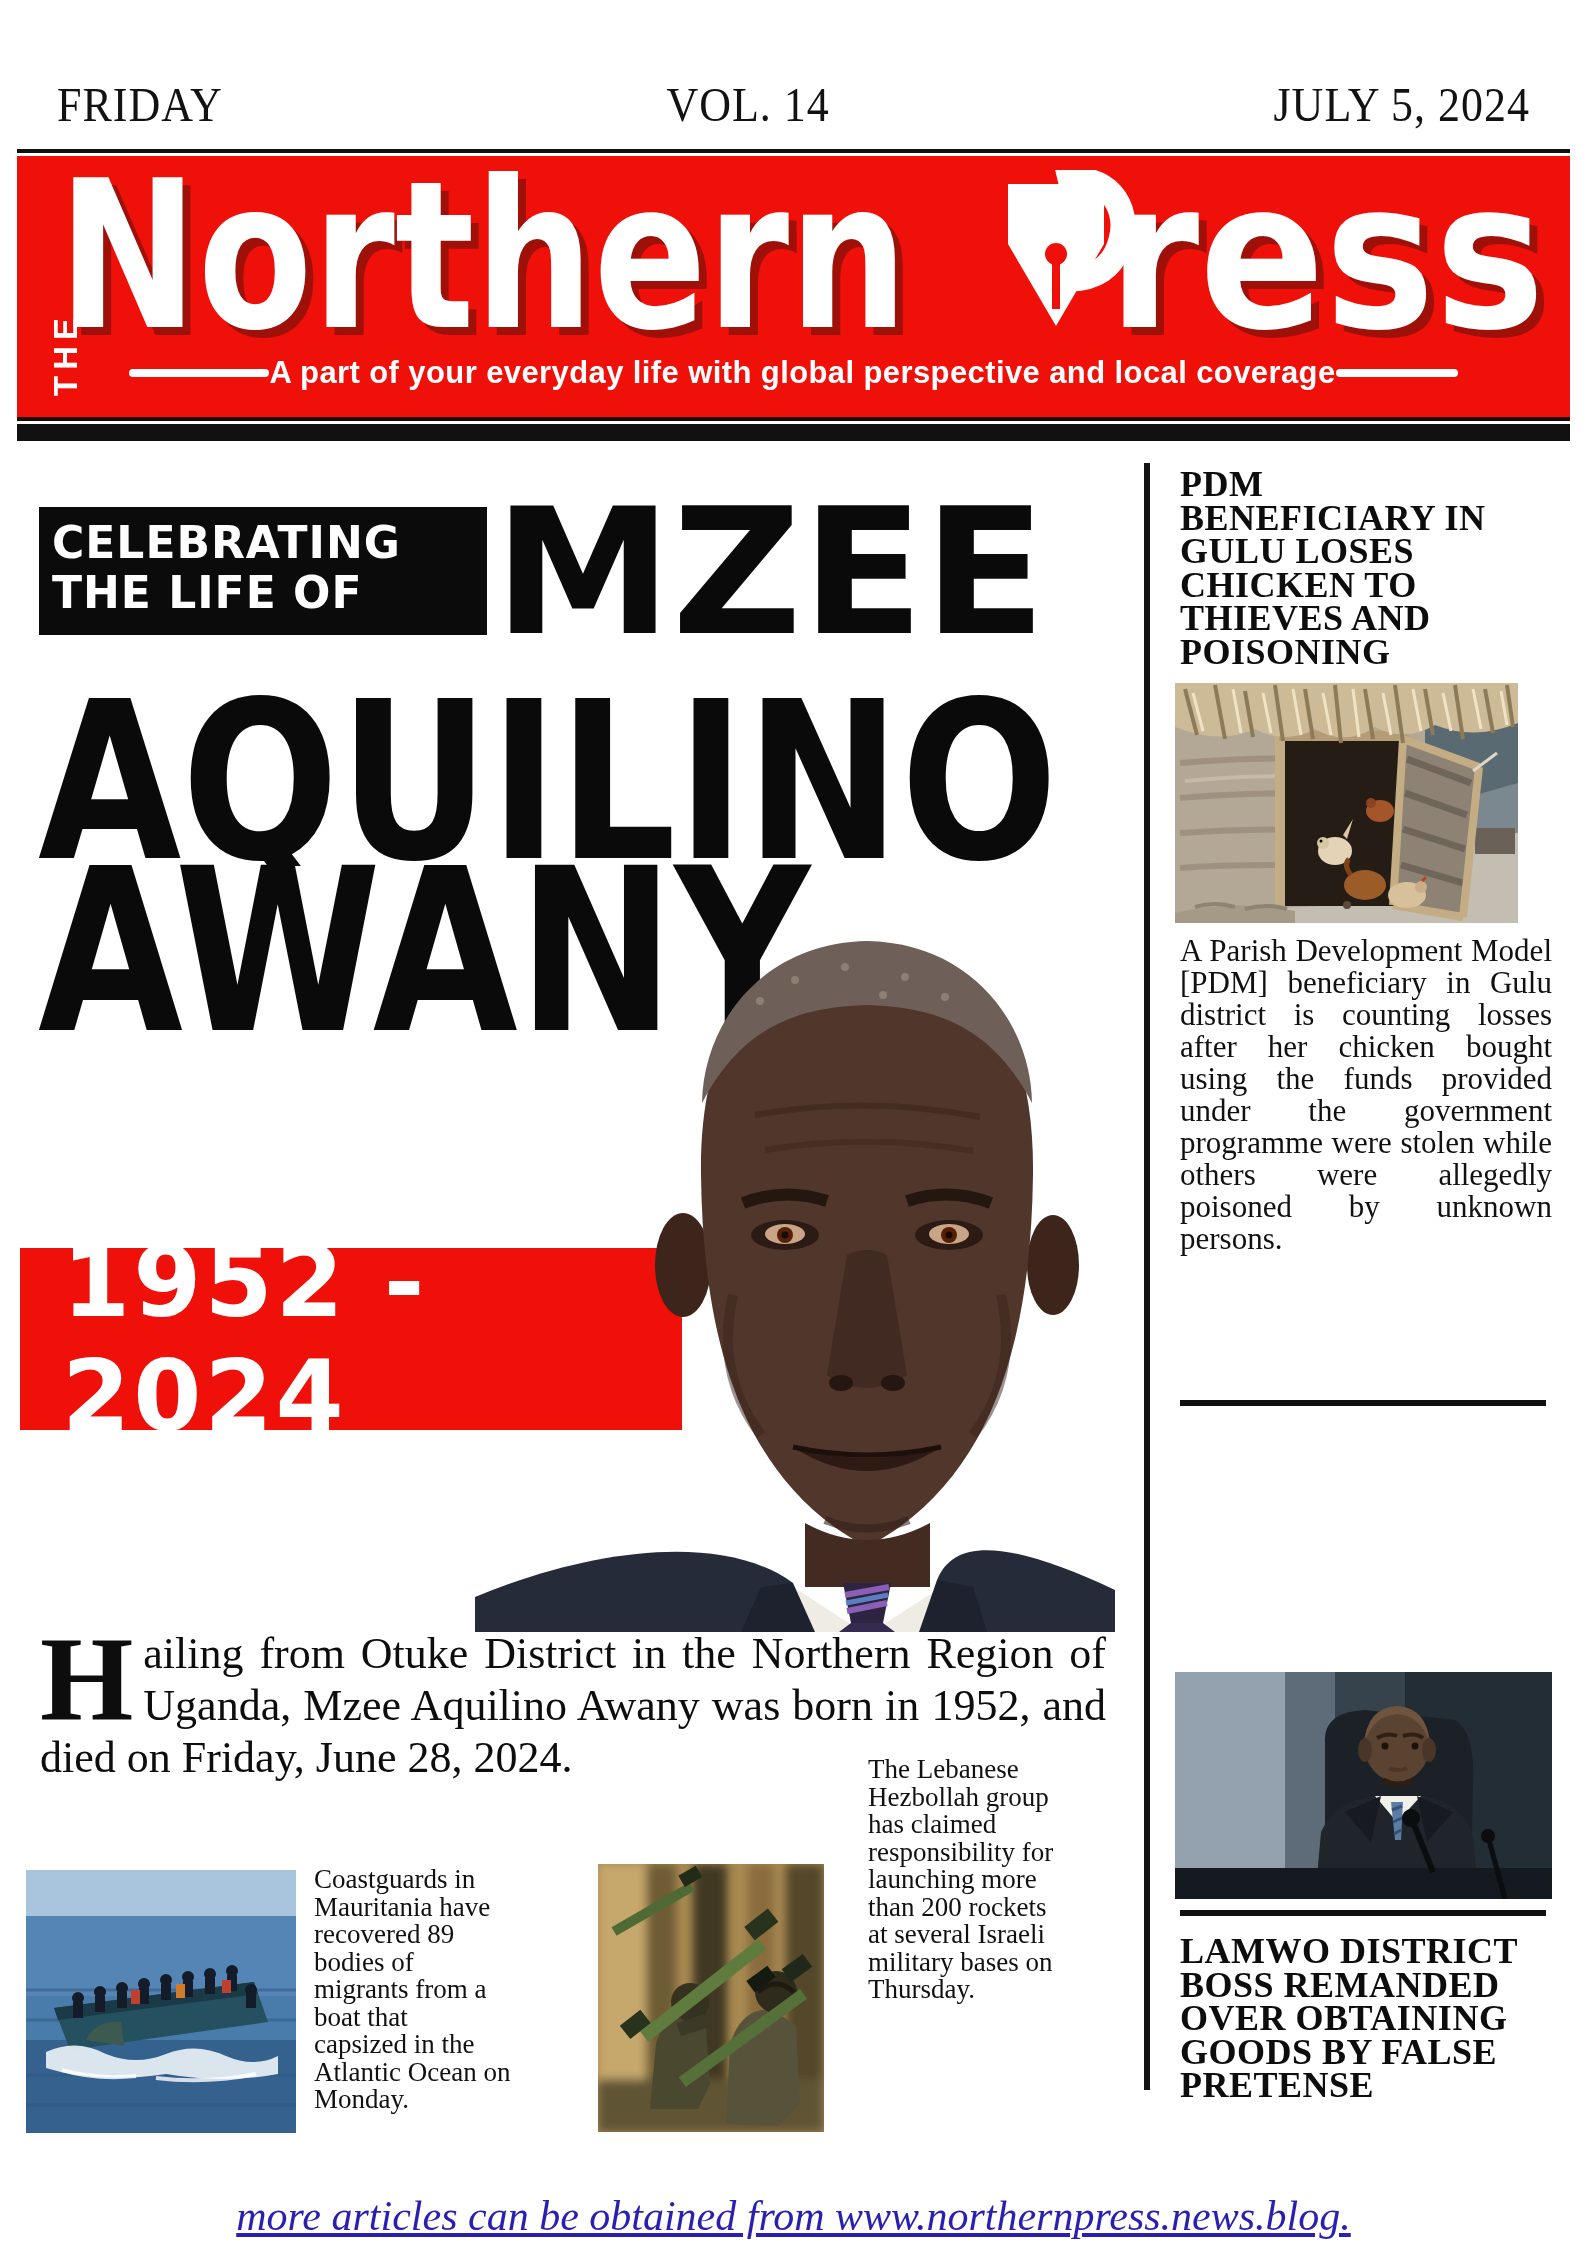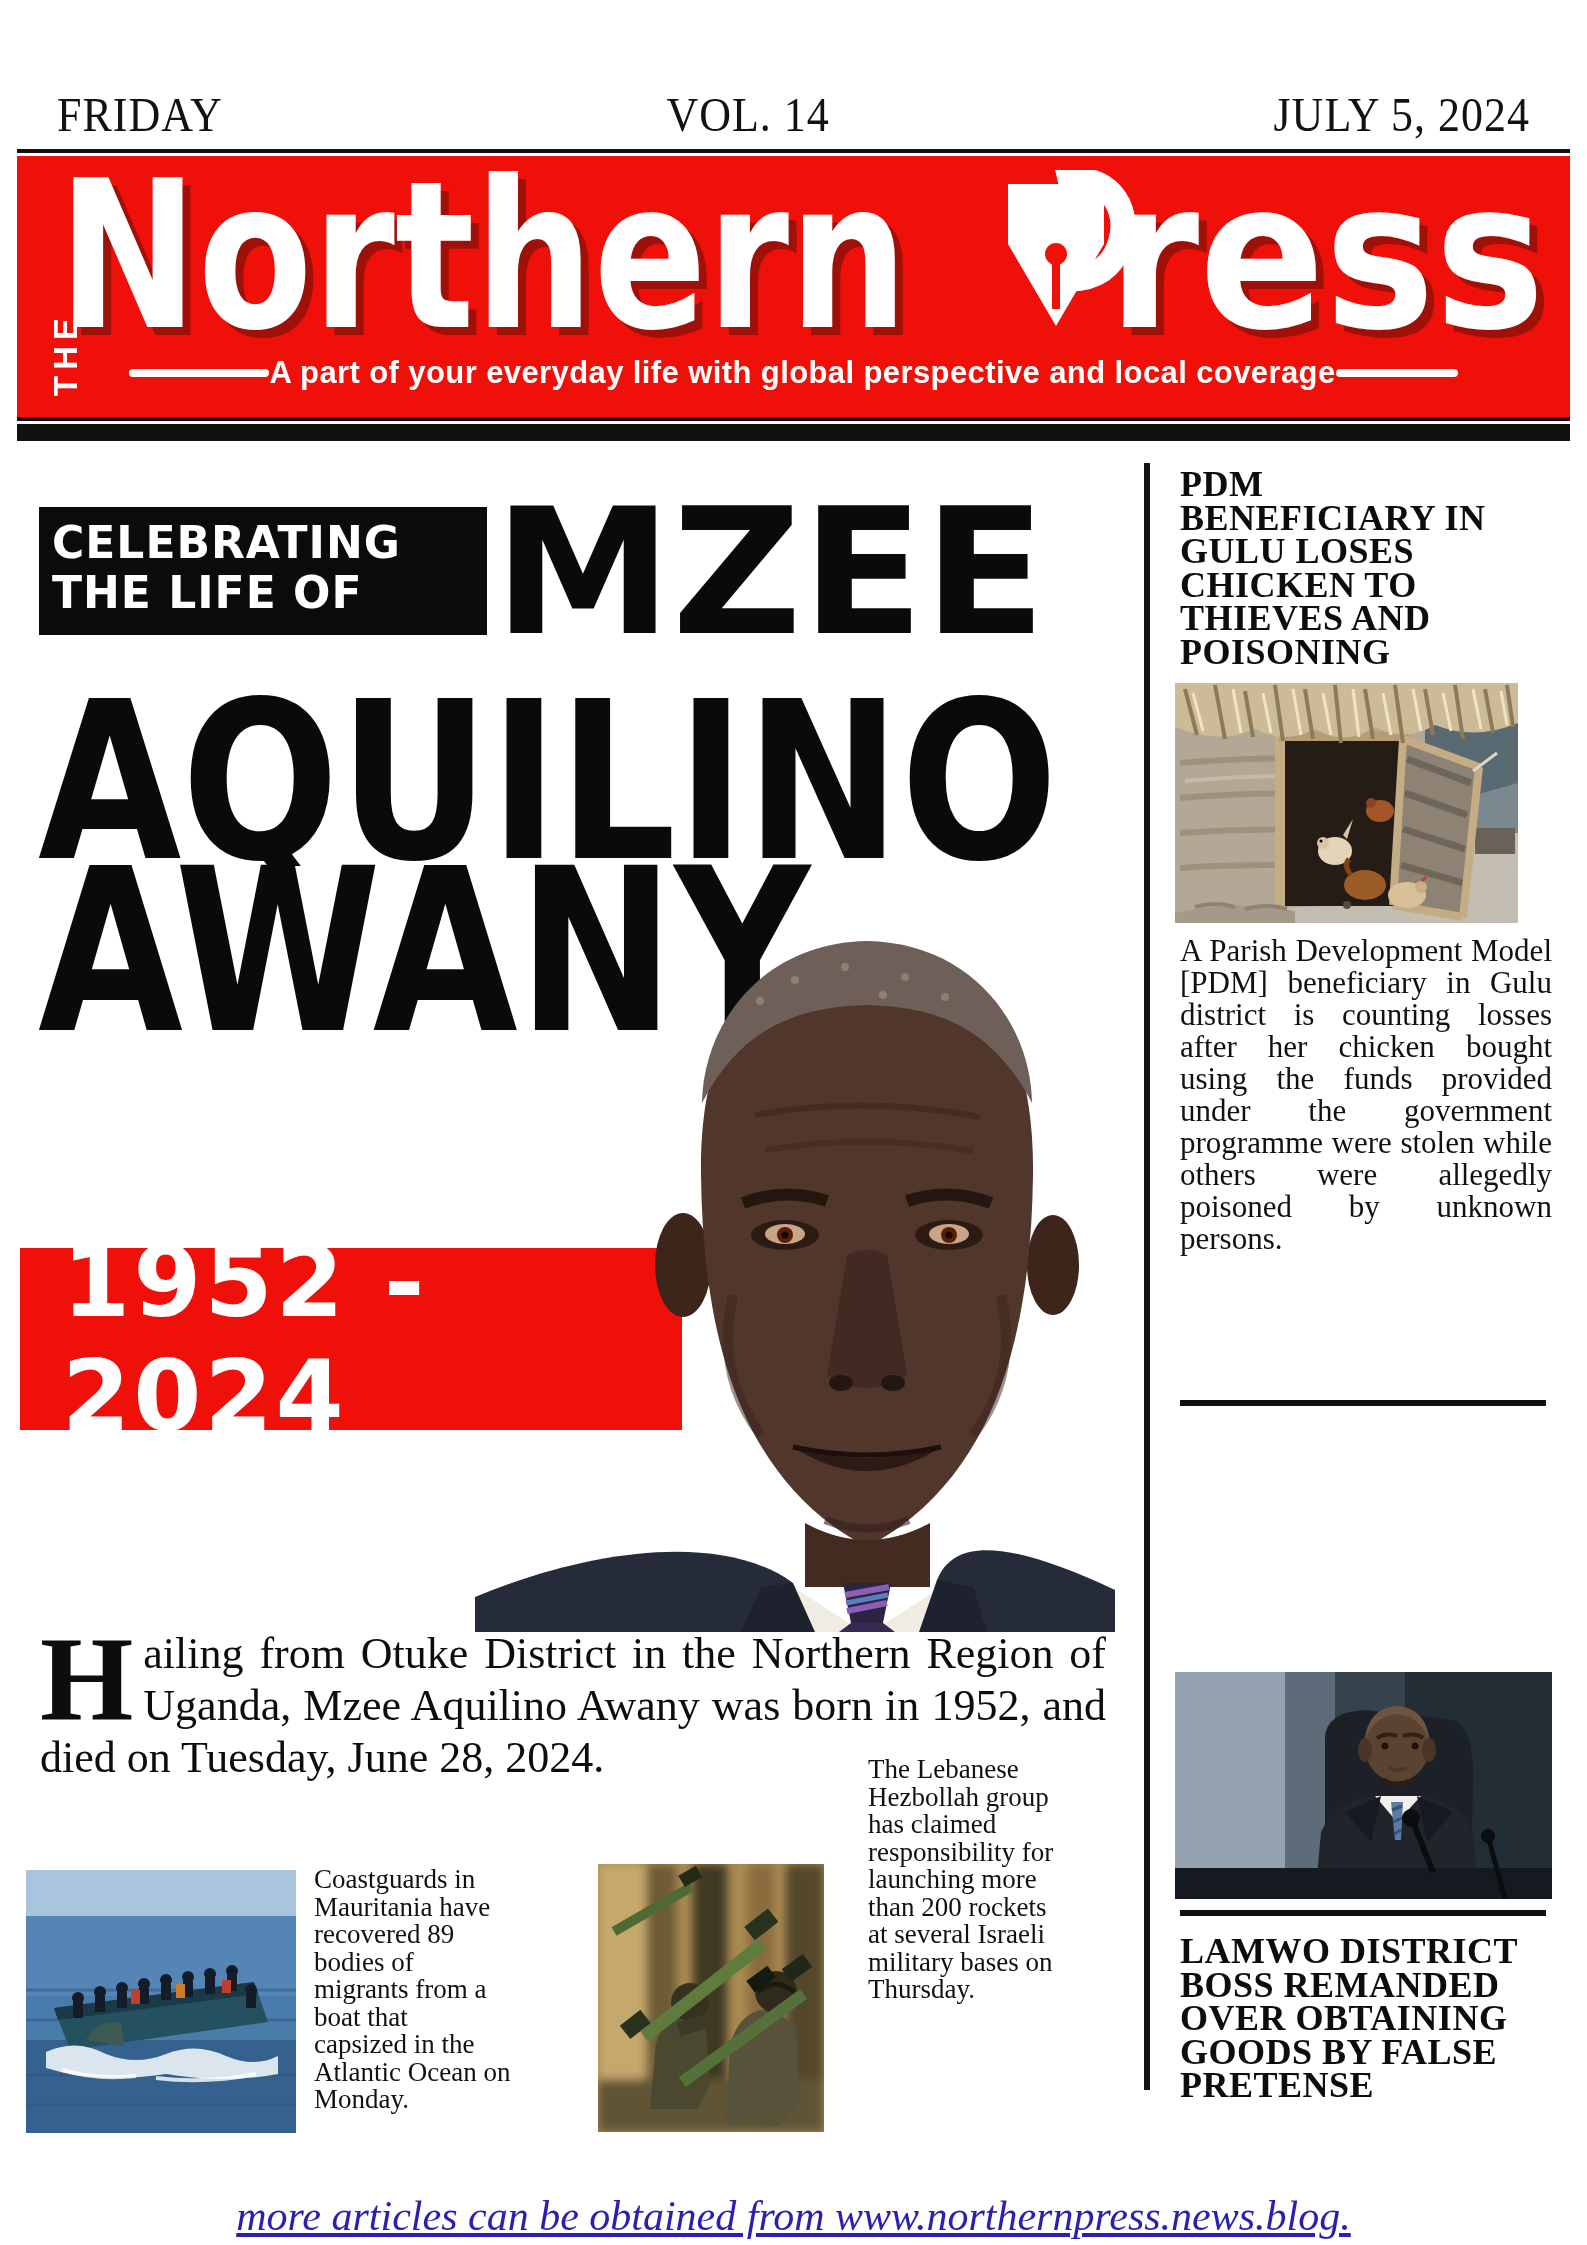--- a/index.html
+++ b/index.html
@@ -1,21 +1,21 @@
 <!DOCTYPE html>
 <html><head>
 <meta charset="utf-8">
 <style>
   html,body{margin:0;padding:0;background:#e8e8e8;}
   #canvas{position:relative;width:1587px;height:2245px;background:#ffffff;overflow:hidden;
           font-family:"Liberation Serif",serif;margin:0 auto;}
   .abs{position:absolute;}
 
   
-  .topbar{position:absolute;left:57px;right:57px;top:86px;display:flex;
+  .topbar{position:absolute;left:57px;right:57px;top:76px;display:flex;
           justify-content:space-between;align-items:center;color:#121212;}
   .topbar .slot{font-family:"Liberation Serif",serif;font-size:44px;letter-spacing:1px;
           transform:scaleY(1.12);transform-origin:top;}
   .topline{position:absolute;left:17px;right:17px;top:149px;height:4px;background:#101010;}
 
   
   .masthead{position:absolute;left:17px;right:17px;top:156px;height:261px;background:#ee1009;
             border-bottom:4px solid #240605;}
   .the-vert{position:absolute;left:30px;top:90px;height:150px;color:#fff;
             font-family:"Liberation Sans",sans-serif;font-weight:bold;font-size:33px;
@@ -169,21 +169,21 @@
     <path d="M370,660 L414,652 M372,676 L412,668" stroke="#8a5fb5" stroke-width="6"></path>
     <path d="M371,668 L413,660" stroke="#5a7fc0" stroke-width="5"></path>
 
     <path d="M0,697 L0,662 C120,612 250,598 318,648 L318,697 Z" fill="#262b3a"></path>
     <path d="M640,697 L640,655 C540,608 480,600 462,645 L462,697 Z" fill="#262b3a"></path>
     <path d="M286,652 L318,648 L340,697 L266,697 Z" fill="#1e222e"></path>
     <path d="M498,652 L462,645 L444,697 L512,697 Z" fill="#1e222e"></path>
   </svg>
 
   <div class="lede">
-    <span class="dc">H</span><span>ailing from Otuke District in the Northern Region of Uganda, Mzee Aquilino Awany was born in 1952, and died on Tuesday, June 28, 2024.</span>
+    <span class="dc">H</span><span>ailing from Otuke District in the Northern Region of Uganda, Mzee Aquilino Awany was born in 1952, and died on Friday, June 28, 2024.</span>
   </div>
 
   <svg class="abs" style="left:26px;top:1870px" width="270" height="263" viewBox="0 0 270 263">
     <rect width="270" height="263" fill="#4a7cab"></rect>
     <rect y="0" width="270" height="46" fill="#a9c5dd"></rect>
     <rect y="46" width="270" height="80" fill="#5585b5"></rect>
     <rect y="170" width="270" height="93" fill="#35618f"></rect>
     <path d="M0,120 H270 M0,150 H270 M0,205 H270 M0,235 H270" stroke="#2e557e" stroke-width="3" opacity=".5"></path>
 
     <path d="M28,138 L228,112 L242,152 L44,180 Z" fill="#24505f"></path>

